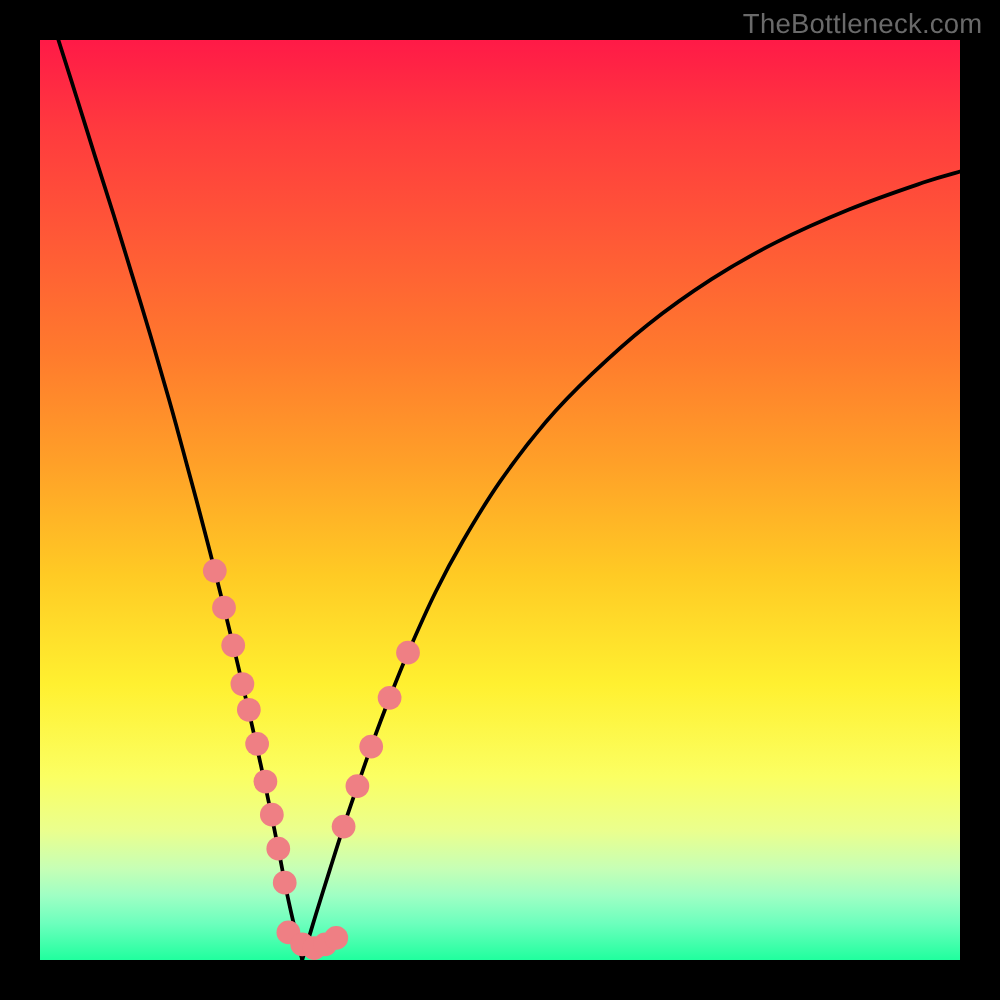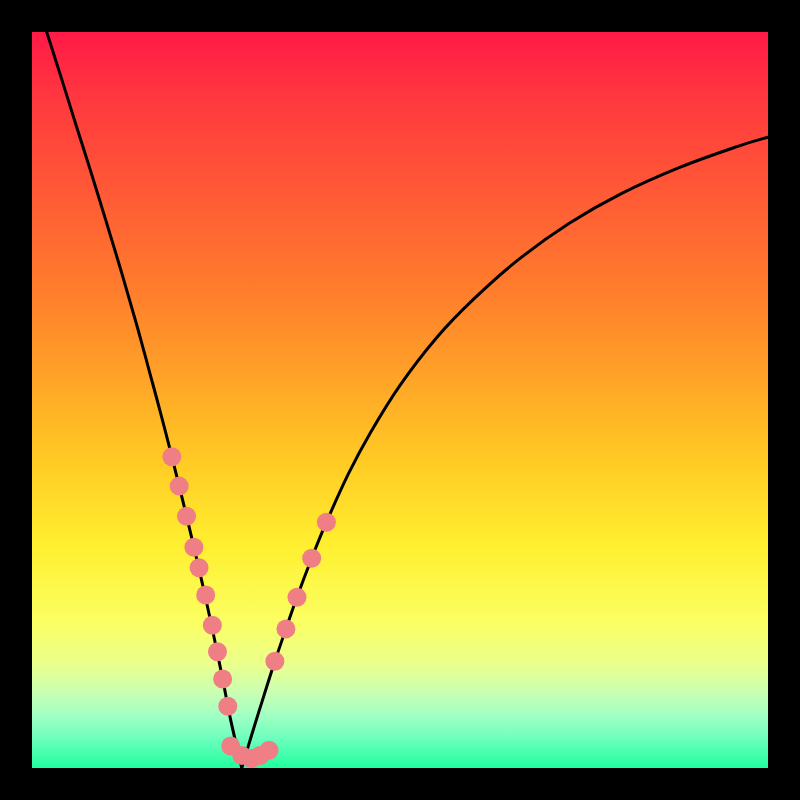--- a/index.html
+++ b/index.html
@@ -54,20 +54,21 @@
     position: absolute;
     left: 0; top: 0;
     width: 736px;
     height: 736px;
   }
 </style>
 </head>
 <body>
 
 <div class="frame">
+  <div class="watermark">TheBottleneck.com</div>
   <div class="plot">
     <svg class="curves" viewBox="0 0 736 736" preserveAspectRatio="none">
       <g id="curve-layer">
           <path d="M 14.72 0 C 17.369600000000002 8.34623999999999, 24.140800000000002 29.54303999999994, 29.44 46.36799999999994 C 34.7392 63.192959999999935, 38.8608 76.64703999999998, 44.16 93.47199999999998 C 49.459199999999996 110.29695999999998, 53.5808 122.88255999999993, 58.88 139.83999999999992 C 64.17920000000001 156.7974399999999, 68.30080000000001 170.32511999999994, 73.60000000000001 187.67999999999995 C 78.89920000000001 205.03487999999996, 83.0208 218.37119999999996, 88.32 236.25599999999997 C 93.61919999999999 254.14079999999998, 99.0656 273.1296, 103.04 287.04 C 107.01440000000001 300.95040000000006, 107.75039999999998 303.86496000000005, 110.39999999999999 313.53600000000006 C 113.0496 323.20704000000006, 115.1104 330.96448, 117.76 340.768 C 120.40960000000001 350.57151999999996, 122.47040000000001 358.064, 125.12 368 C 127.7696 377.936, 129.8304 385.76703999999995, 132.48 395.96799999999996 C 135.12959999999998 406.16895999999997, 137.1904 414.20608000000004, 139.84 424.672 C 142.4896 435.13792, 144.55040000000002 443.38112, 147.20000000000002 454.112 C 149.8496 464.84288000000004, 151.9104 473.29216, 154.56 484.288 C 157.2096 495.28384, 159.2704 503.9392, 161.92 515.2 C 164.56959999999998 526.4608000000001, 166.6304 535.18976, 169.28 546.848 C 171.9296 558.5062399999999, 173.9904 567.77984, 176.64 579.9680000000001 C 179.28959999999998 592.1561600000001, 181.3504 601.84192, 184 614.56 C 186.6496 627.2780799999999, 188.71040000000002 637.376, 191.36 650.624 C 194.0096 663.8720000000001, 195.40800000000004 672.79232, 198.72000000000003 688.16 C 202.032 703.5276799999999, 207.7728 727.3888, 209.76 736" fill="none" stroke="#000000" stroke-width="3" stroke-linecap="round"></path>
           <path d="M 209.76 736 C 211.7472 729.376, 216.82559999999998 712.18304, 220.79999999999998 699.2 C 224.77439999999999 686.2169600000001, 227.8656 676.4576, 231.84 663.872 C 235.8144 651.2864, 238.90560000000002 641.33568, 242.88000000000002 629.28 C 246.85440000000003 617.2243199999999, 249.94559999999998 608.42176, 253.92 596.896 C 257.89439999999996 585.37024, 260.3232 577.96608, 264.96 565.248 C 269.5968 552.5299200000001, 274.3808 539.75296, 279.68 526.24 C 284.9792 512.72704, 287.776 505.41120000000006, 294.40000000000003 490.17600000000004 C 301.02400000000006 474.9408, 308.5312 457.76255999999995, 316.48 441.59999999999997 C 324.4288 425.43744, 329.2864 416.2816, 338.56 400.384 C 347.8336 384.4864, 356.0768 370.36992, 368 353.28 C 379.9232 336.19007999999997, 391.552 320.94016000000005, 404.8 305.44000000000005 C 418.048 289.93984000000006, 427.02719999999994 281.0784, 441.59999999999997 267.168 C 456.1728 253.2576, 468.53760000000005 241.80544000000003, 485.76000000000005 228.16000000000003 C 502.98240000000004 214.51456000000002, 518.7328 203.28320000000002, 537.28 191.36 C 555.8272 179.4368, 568.9280000000001 171.98847999999995, 588.8000000000001 161.91999999999996 C 608.672 151.85151999999997, 626.4832 144.0352000000001, 647.68 135.4240000000001 C 668.8767999999999 126.81280000000011, 690.6623999999999 119.51168000000006, 706.56 114.08000000000004 C 722.4576 108.64832000000003, 730.7008 106.83776000000005, 736 105.24800000000005" fill="none" stroke="#000000" stroke-width="3" stroke-linecap="round"></path>
         </g>
       <g id="dot-layer">
           <circle cx="139.84" cy="424.672" r="9.5" fill="#ef7f84" stroke="#d55f63" stroke-width="0"></circle>
           <circle cx="147.20000000000002" cy="454.112" r="9.5" fill="#ef7f84" stroke="#d55f63" stroke-width="0"></circle>
           <circle cx="154.56" cy="484.288" r="9.5" fill="#ef7f84" stroke="#d55f63" stroke-width="0"></circle>

